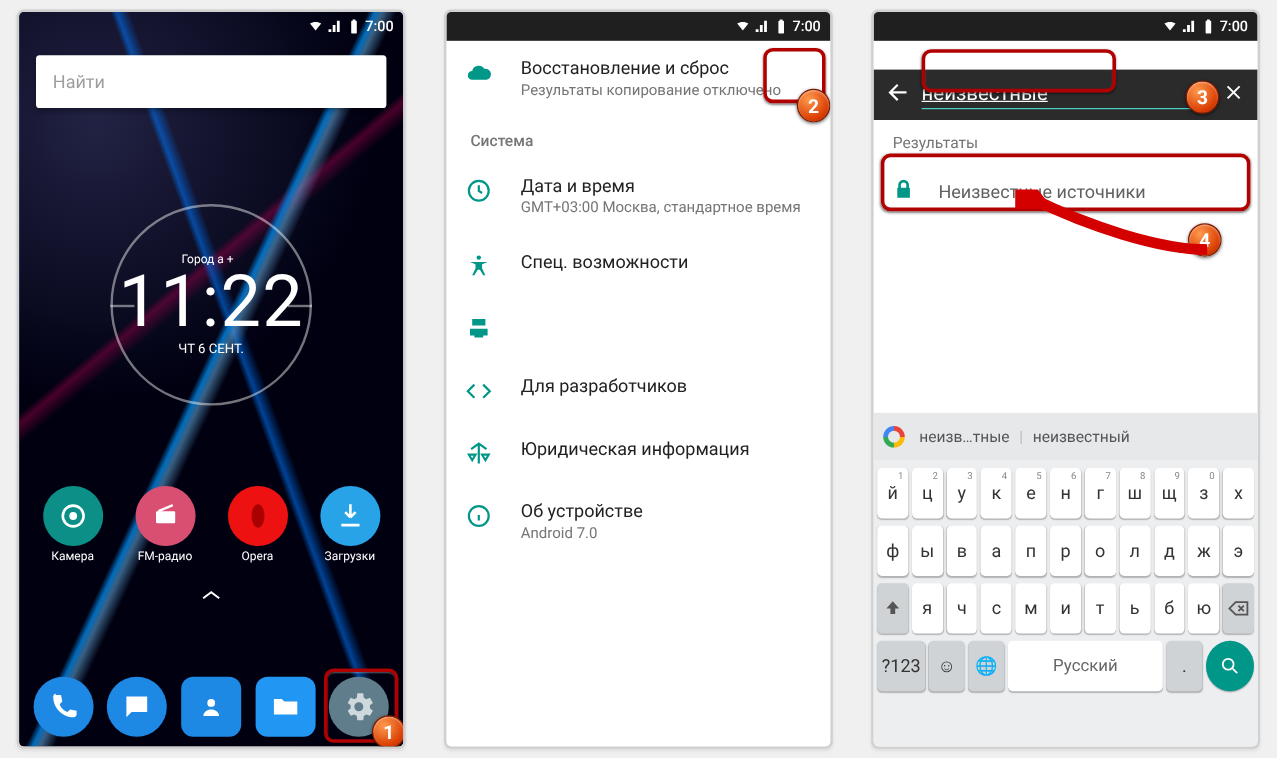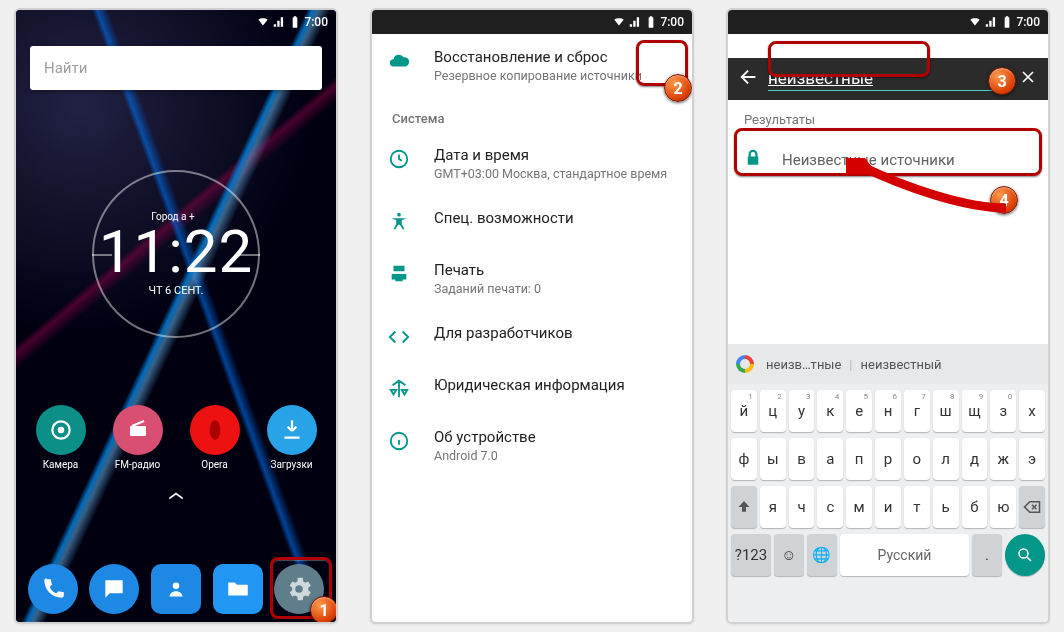--- a/index.html
+++ b/index.html
@@ -188,21 +188,21 @@
 
   <div class="list">
     <div class="list-item">
       <span class="li-icon">
           <svg width="22" height="22" viewBox="0 0 24 24" fill="#009688">
             <path d="M19 18H6a4 4 0 010-8 6 6 0 0111-2 4 4 0 012 10z"></path>
           </svg>
         </span>
       <div class="li-text">
           <div class="title">Восстановление и сброс</div>
-          <div class="sub">Резервное копирование источники</div>
+          <div class="sub">Результаты копирование отключено</div>
         </div>
     </div>
     <div class="section-header">Система</div>
 
     <div class="list-item">
       <span class="li-icon">
           <svg width="22" height="22" viewBox="0 0 24 24" fill="none" stroke="#009688" stroke-width="2">
             <circle cx="12" cy="12" r="9"></circle>
             <path d="M12 7v5l3 2"></path>
           </svg>
@@ -222,24 +222,20 @@
       <div class="li-text">
           <div class="title">Спец. возможности</div>
         </div>
     </div>
     <div class="list-item">
       <span class="li-icon">
           <svg width="22" height="22" viewBox="0 0 24 24" fill="#009688">
             <path d="M6 9V3h12v6M6 18H4v-6h16v6h-2M8 14h8v6H8z"></path>
           </svg>
         </span>
-      <div class="li-text">
-          <div class="title">Печать</div>
-          <div class="sub">Заданий печати: 0</div>
-        </div>
     </div>
     <div class="list-item">
       <span class="li-icon">
           <svg width="22" height="22" viewBox="0 0 24 24" fill="none" stroke="#009688" stroke-width="2">
             <path d="M8 6l-6 6 6 6M16 6l6 6-6 6"></path>
           </svg>
         </span>
       <div class="li-text">
           <div class="title">Для разработчиков</div>
         </div>

